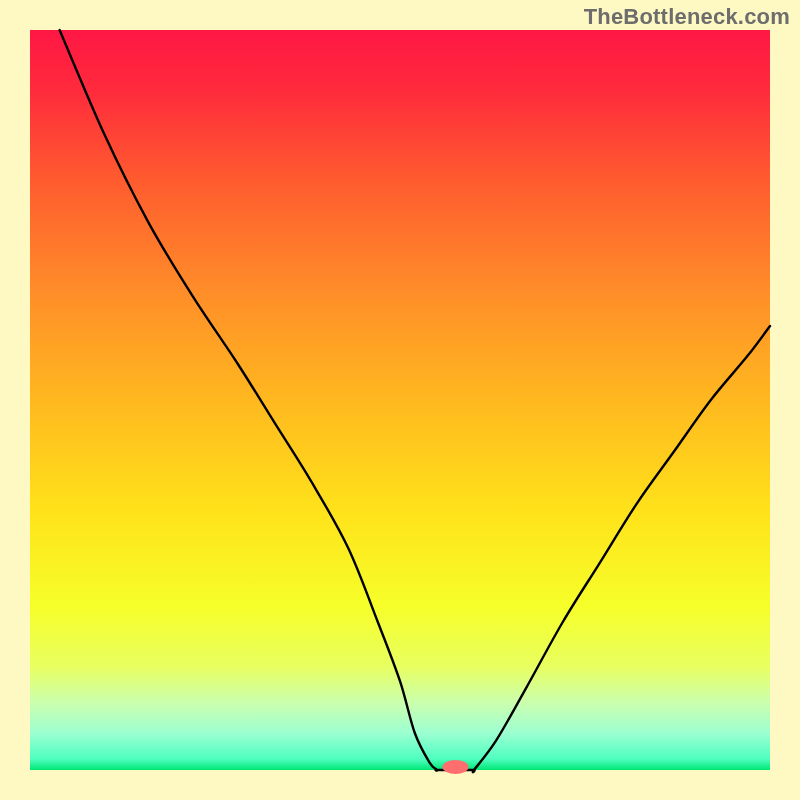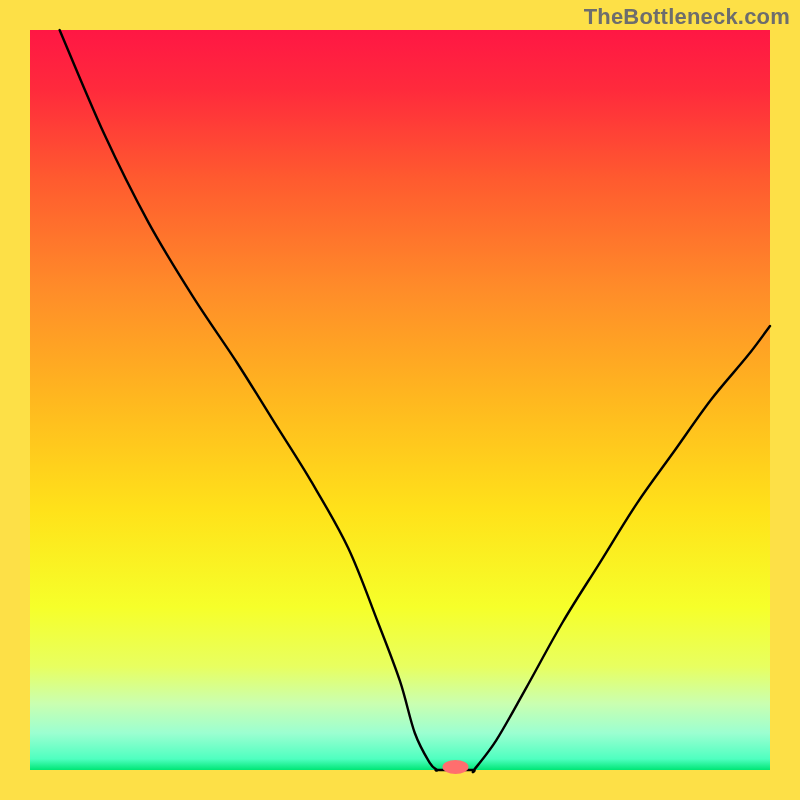--- a/index.html
+++ b/index.html
@@ -8,21 +8,21 @@
     width: 800px;
     height: 800px;
     overflow: hidden;
     background: #000;
     font-family: Arial, Helvetica, sans-serif;
   }
   .frame {
     position: relative;
     width: 800px;
     height: 800px;
-    background: #fde047;
+    background: #fef9c3;
   }
   .watermark {
     position: absolute;
     top: 4px;
     right: 10px;
     color: #6d6d6d;
     font-size: 22px;
     font-weight: 600;
     letter-spacing: 0.2px;
     z-index: 10;

